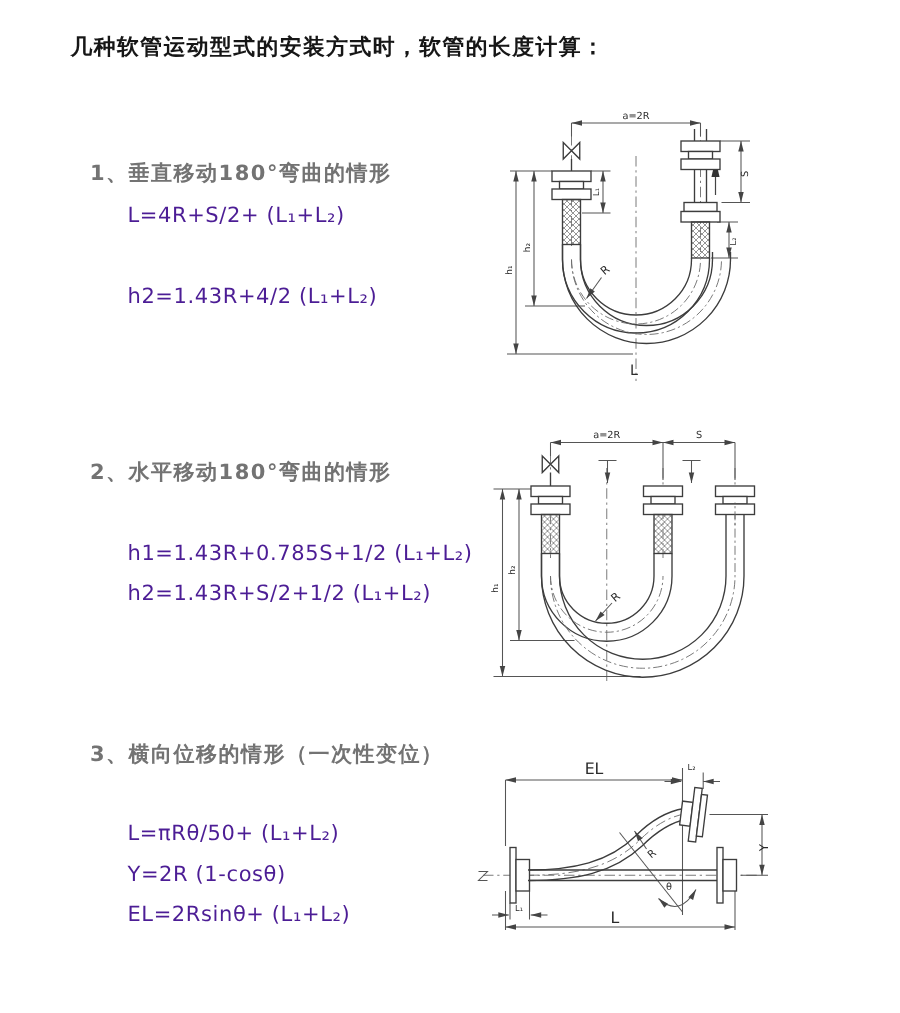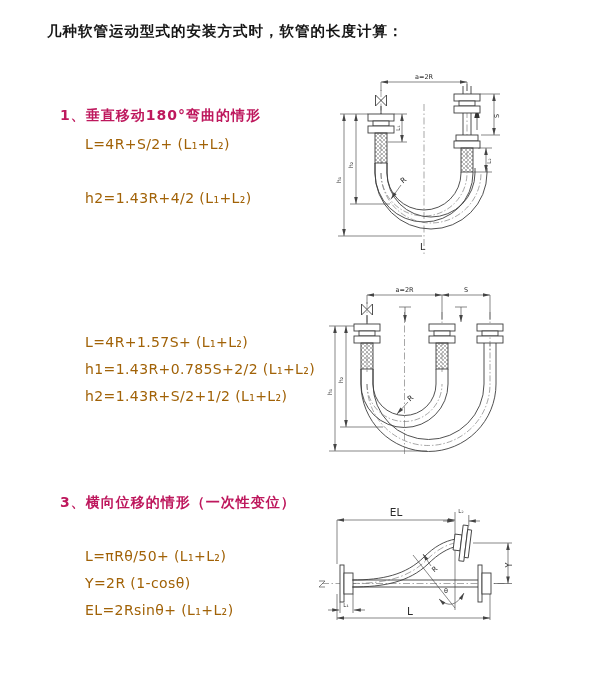--- a/index.html
+++ b/index.html
@@ -1,21 +1,21 @@
 <!DOCTYPE html>
 <html><head>
 <meta charset="utf-8">
 <style>
   html,body{margin:0;padding:0;background:#ffffff;}
   .page{position:relative;width:600px;height:675px;background:#ffffff;overflow:hidden;
         font-family:"DejaVu Sans","Liberation Sans",sans-serif;color:#1d1d1d;margin-left:12px;}
   .t{position:absolute;white-space:nowrap;}
   .title{left:35px;top:22px;font-size:14.5px;letter-spacing:1px;font-weight:bold;color:#161616;}
-  .head{font-size:14px;letter-spacing:1px;font-weight:bold;color:#be185d;}
-  .frm{font-size:14px;letter-spacing:.4px;color:#a16207;}
+  .head{font-size:14px;letter-spacing:1px;font-weight:bold;color:#737373;}
+  .frm{font-size:14px;letter-spacing:.4px;color:#4c1d95;}
   #s1h{left:48px;top:107px}
   #s1f0{left:73px;top:136px}#s1f1{left:73px;top:163px}#s1f2{left:73px;top:190px}
   #s2h{left:48px;top:306px}
   #s2f0{left:73px;top:334px}#s2f1{left:73px;top:361px}#s2f2{left:73px;top:388px}
   #s3h{left:48px;top:494px}
   #s3f0{left:73px;top:548px}#s3f1{left:73px;top:575px}#s3f2{left:73px;top:602px}
   .dg{position:absolute;}
   #d1{left:312px;top:68px}
   #d2{left:303px;top:280px}
   #d3{left:298px;top:498px}
@@ -26,22 +26,22 @@
 <body>
 
 <div class="page">
 
   <div class="t title">几种软管运动型式的安装方式时，软管的长度计算：</div>
 
   <div class="t head" id="s1h">1、垂直移动180°弯曲的情形</div>
   <div class="t frm" id="s1f0">L=4R+S/2+ (L₁+L₂)</div>
   <div class="t frm" id="s1f2">h2=1.43R+4/2 (L₁+L₂)</div>
 
-  <div class="t frm" id="s2f0">L=4R+1.57S+ (L₁+L₂)</div>
-  <div class="t frm" id="s2f1">h1=1.43R+0.785S+2/2 (L₁+L₂)</div>
+  <div class="t head" id="s2h">2、水平移动180°弯曲的情形</div>
+  <div class="t frm" id="s2f1">h1=1.43R+0.785S+1/2 (L₁+L₂)</div>
   <div class="t frm" id="s2f2">h2=1.43R+S/2+1/2 (L₁+L₂)</div>
 
   <div class="t head" id="s3h">3、横向位移的情形（一次性变位）</div>
   <div class="t frm" id="s3f0">L=πRθ/50+ (L₁+L₂)</div>
   <div class="t frm" id="s3f1">Y=2R (1-cosθ)</div>
   <div class="t frm" id="s3f2">EL=2Rsinθ+ (L₁+L₂)</div>
 
   <svg id="d1" class="dg" width="290" height="195" viewBox="0 0 290 195">
     <defs>
       <marker id="arr" markerWidth="12" markerHeight="8" refX="10.5" refY="4" orient="auto-start-reverse">

